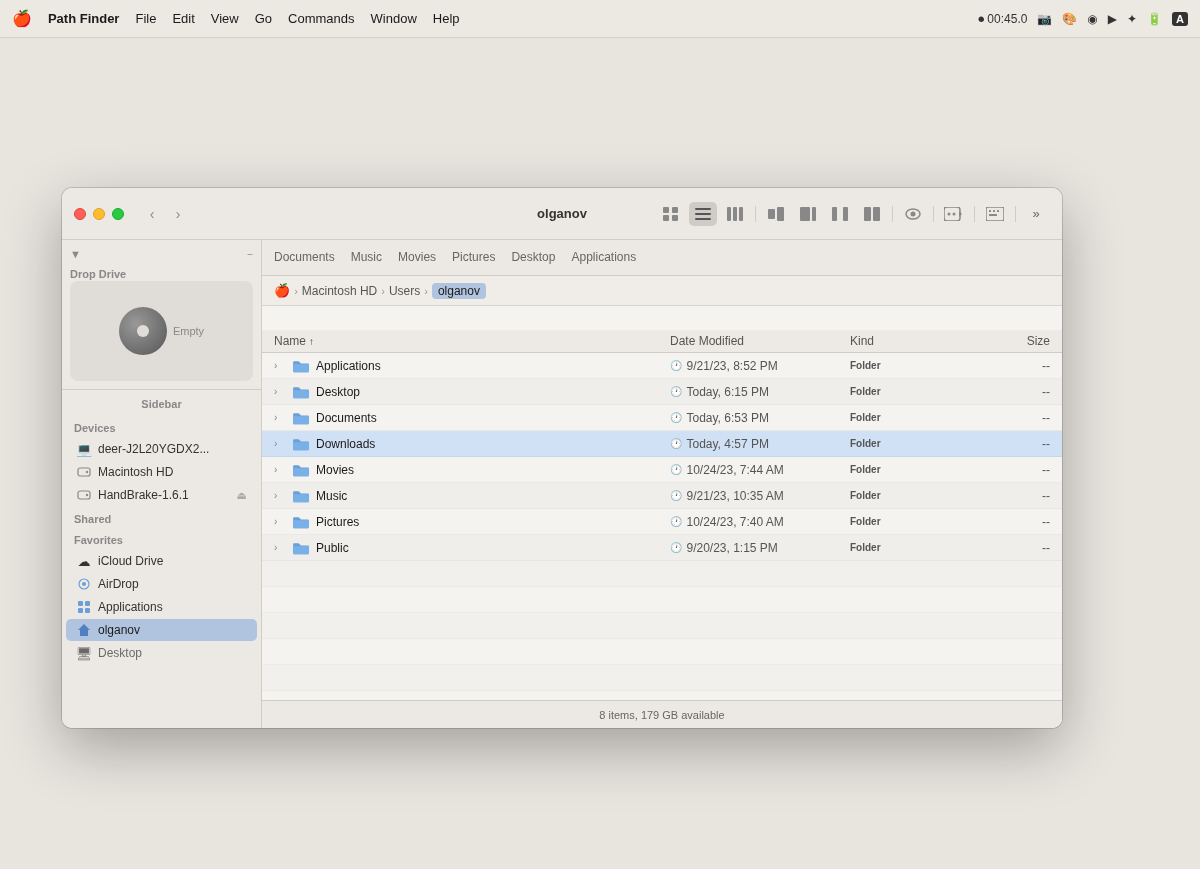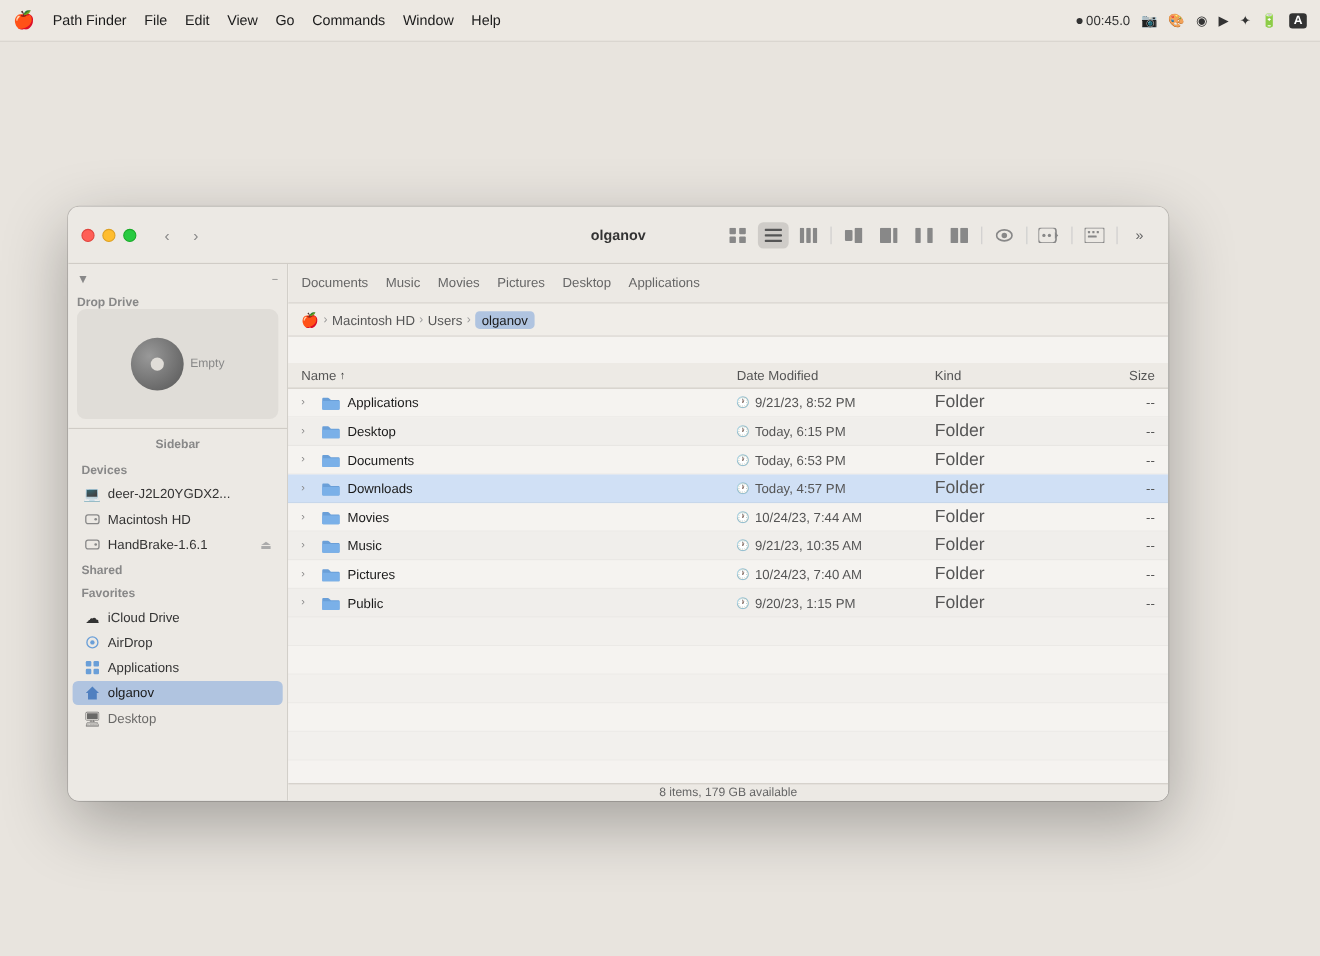--- a/index.html
+++ b/index.html
@@ -35,21 +35,21 @@
       color: #333;
       cursor: default;
     }
     .menu-item {
       font-size: 13px;
       color: #1a1a1a;
       cursor: default;
       white-space: nowrap;
     }
     .menu-item.bold {
-      font-weight: 400;
+      font-weight: 700;
     }
     .menubar-right {
       margin-left: auto;
       display: flex;
       align-items: center;
       gap: 10px;
     }
     .status-item {
       font-size: 12px;
       color: #333;
@@ -399,39 +399,40 @@
       color: #555;
       display: flex;
       align-items: center;
       gap: 4px;
     }
     .clock-icon-sm {
       color: #aaa;
       font-size: 10px;
     }
     .file-kind {
-      font-size: 16px;
+      font-size: 10px;
       color: #555;
+      font-weight: bold;
     }
     .file-size {
       font-size: 12px;
       color: #555;
       text-align: right;
     }
 
     
     .empty-row {
       height: 26px;
       border-bottom: 1px solid rgba(0,0,0,0.03);
     }
     .empty-row:nth-child(odd) { background: rgba(0,0,0,0.01); }
 
     
     .status-bar {
-      height: 16px;
+      height: 28px;
       background: #ece9e4;
       border-top: 1px solid #d0ccc6;
       display: flex;
       align-items: center;
       justify-content: center;
       font-size: 11px;
       color: #666;
     }
   </style>
 </head>

